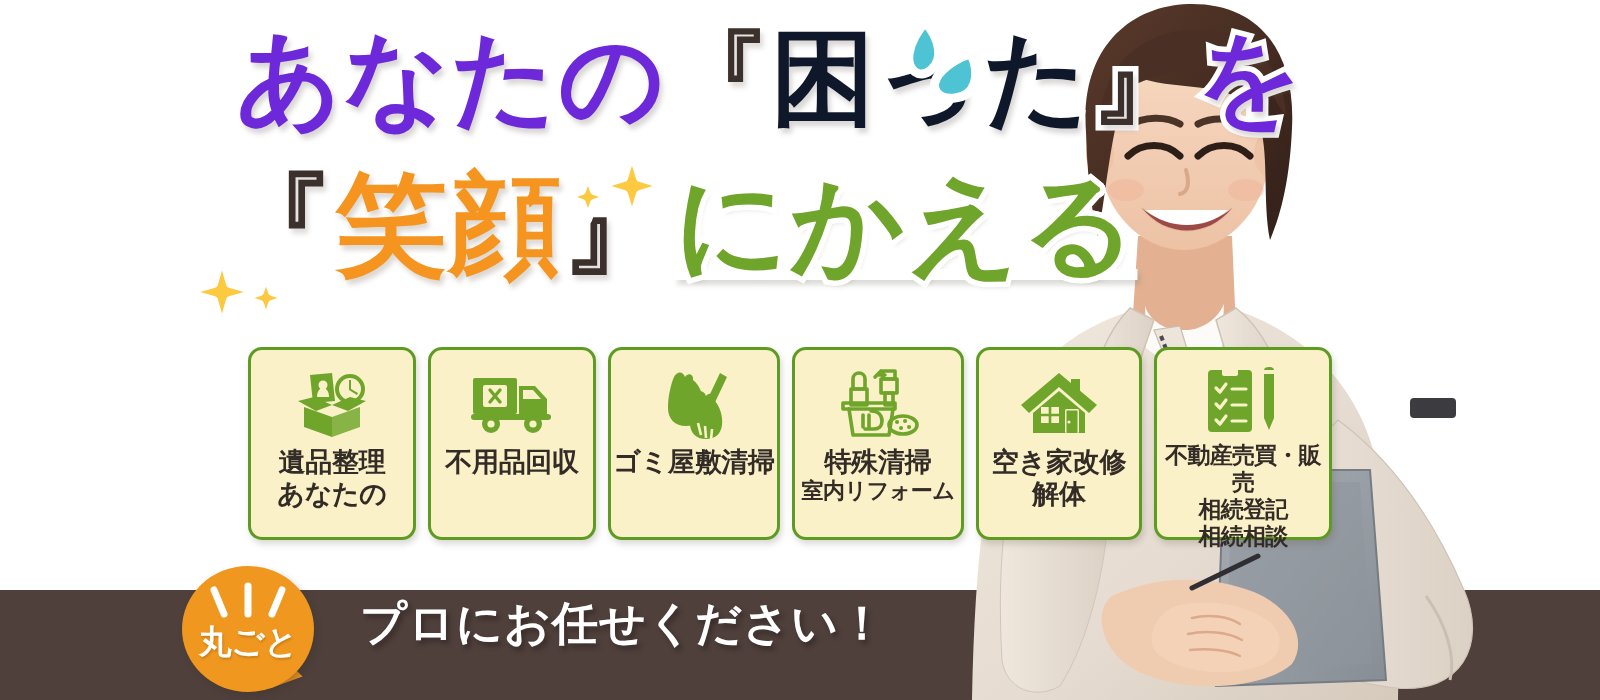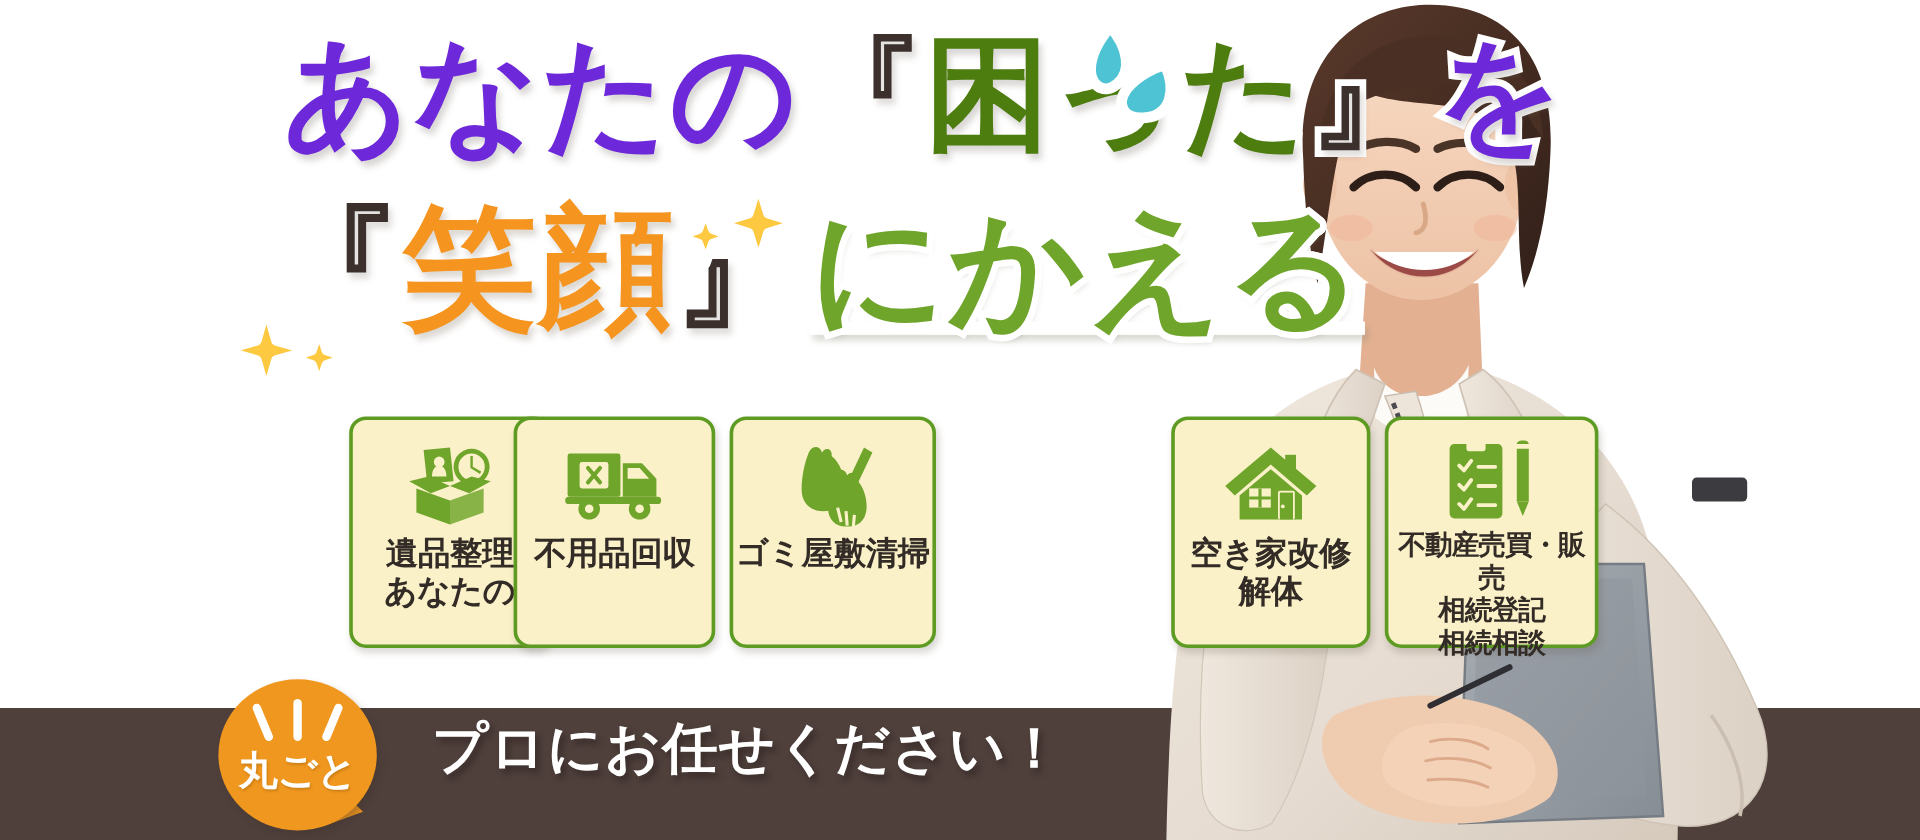--- a/index.html
+++ b/index.html
@@ -73,21 +73,21 @@
     line-height: 1.0;
   }
 
   .ink-brown {
     color: #6d28d9;
     -webkit-text-stroke: 11px #ffffff;
     paint-order: stroke fill;
     text-shadow: 3px 5px 5px rgba(120,110,105,0.28);
   }
   .ink-gray {
-    color: #4d7c0f;
+    color: #0f172a;
     -webkit-text-stroke: 11px #ffffff;
     paint-order: stroke fill;
     text-shadow: 3px 5px 5px rgba(120,110,105,0.28);
   }
   .ink-orange {
     color: #F5941E;
     -webkit-text-stroke: 11px #ffffff;
     paint-order: stroke fill;
     text-shadow: 3px 5px 5px rgba(140,125,110,0.30);
   }
@@ -146,21 +146,21 @@
     color: #332B26;
     font-family: "DejaVu Sans", "Liberation Sans", sans-serif;
     font-weight: 700;
     line-height: 1.18;
   }
   .lbl-main { font-size: 27px; letter-spacing: -0.01em; }
   .lbl-sub  { font-size: 22px; letter-spacing: -0.02em; }
   .lbl-sm   { font-size: 23px; letter-spacing: -0.035em; }
 
   
-  #card-1 { left: 248px;  width: 168px; height: 193px; margin-left: 43px; }
+  #card-1 { left: 248px;  width: 168px; height: 193px; }
   #card-2 { left: 428px;  width: 168px; height: 193px; }
   #card-3 { left: 608px;  width: 172px; height: 193px; }
   #card-4 { left: 792px;  width: 172px; height: 193px; }
   #card-5 { left: 976px;  width: 166px; height: 193px; }
   #card-6 { left: 1154px; width: 178px; height: 193px; }
 
   
   .bubble {
     position: absolute;
     left: 182px;
@@ -413,20 +413,42 @@
           <circle cx="22" cy="52" r="3.6" fill="#FAF1C8"></circle>
           <circle cx="64" cy="52" r="9"></circle>
           <circle cx="64" cy="52" r="3.6" fill="#FAF1C8"></circle>
         </svg>
       </div>
       <div class="card-labels">
         <div class="lbl-main">不用品回収</div>
       </div>
     </div>
 
+    <div class="card" id="card-4">
+      <div class="card-icon">
+        <svg width="86" height="72" viewBox="0 0 86 72" xmlns="http://www.w3.org/2000/svg" fill="none" stroke="#6FA52B" stroke-width="3.6" stroke-linejoin="round" stroke-linecap="round">
+          <path d="M18 12 c0 -4 3 -6 6 -6 c3 0 6 2 6 6 v10 h-12 z"></path>
+          <path d="M16 22 h16 v16 h-16 z"></path>
+          <path d="M48 4 h12 v8 h-12 z"></path>
+          <path d="M44 8 h6 M46 4 l-6 6"></path>
+          <path d="M46 12 h16 v14 h-16 z"></path>
+          <path d="M50 26 h8 v12 h-8 z"></path>
+          <path d="M8 36 h52 v6 h-52 z"></path>
+          <path d="M14 42 l4 26 h36 l4 -26"></path>
+          <path d="M36 44 c7 0 11 4 11 10 c0 5 -3 8 -8 8 h-9"></path>
+          <path d="M28 48 v12 M34 48 v12"></path>
+          <ellipse cx="68" cy="58" rx="14" ry="9"></ellipse>
+          <path d="M62 55 h.1 M70 54 h.1 M66 61 h.1 M74 60 h.1" stroke-width="4"></path>
+        </svg>
+      </div>
+      <div class="card-labels">
+        <div class="lbl-main">特殊清掃</div>
+        <div class="lbl-sub">室内リフォーム</div>
+      </div>
+    </div>
 
     <div class="card" id="card-5">
       <div class="card-icon">
         <svg width="80" height="68" viewBox="0 0 80 68" xmlns="http://www.w3.org/2000/svg" fill="#6FA52B">
           <path d="M40 4 L78 36 L70 44 L40 18 L10 44 L2 36 Z"></path>
           <rect x="52" y="10" width="9" height="15"></rect>
           <path d="M40 22 L66 44 V64 H14 V44 Z"></path>
           <rect x="22" y="38" width="18" height="16" fill="#FAF1C8"></rect>
           <path d="M31 38 v16 M22 46 h18" stroke="#6FA52B" stroke-width="2.6"></path>
           <rect x="46" y="40" width="14" height="24" rx="1.5" fill="#FAF1C8"></rect>

